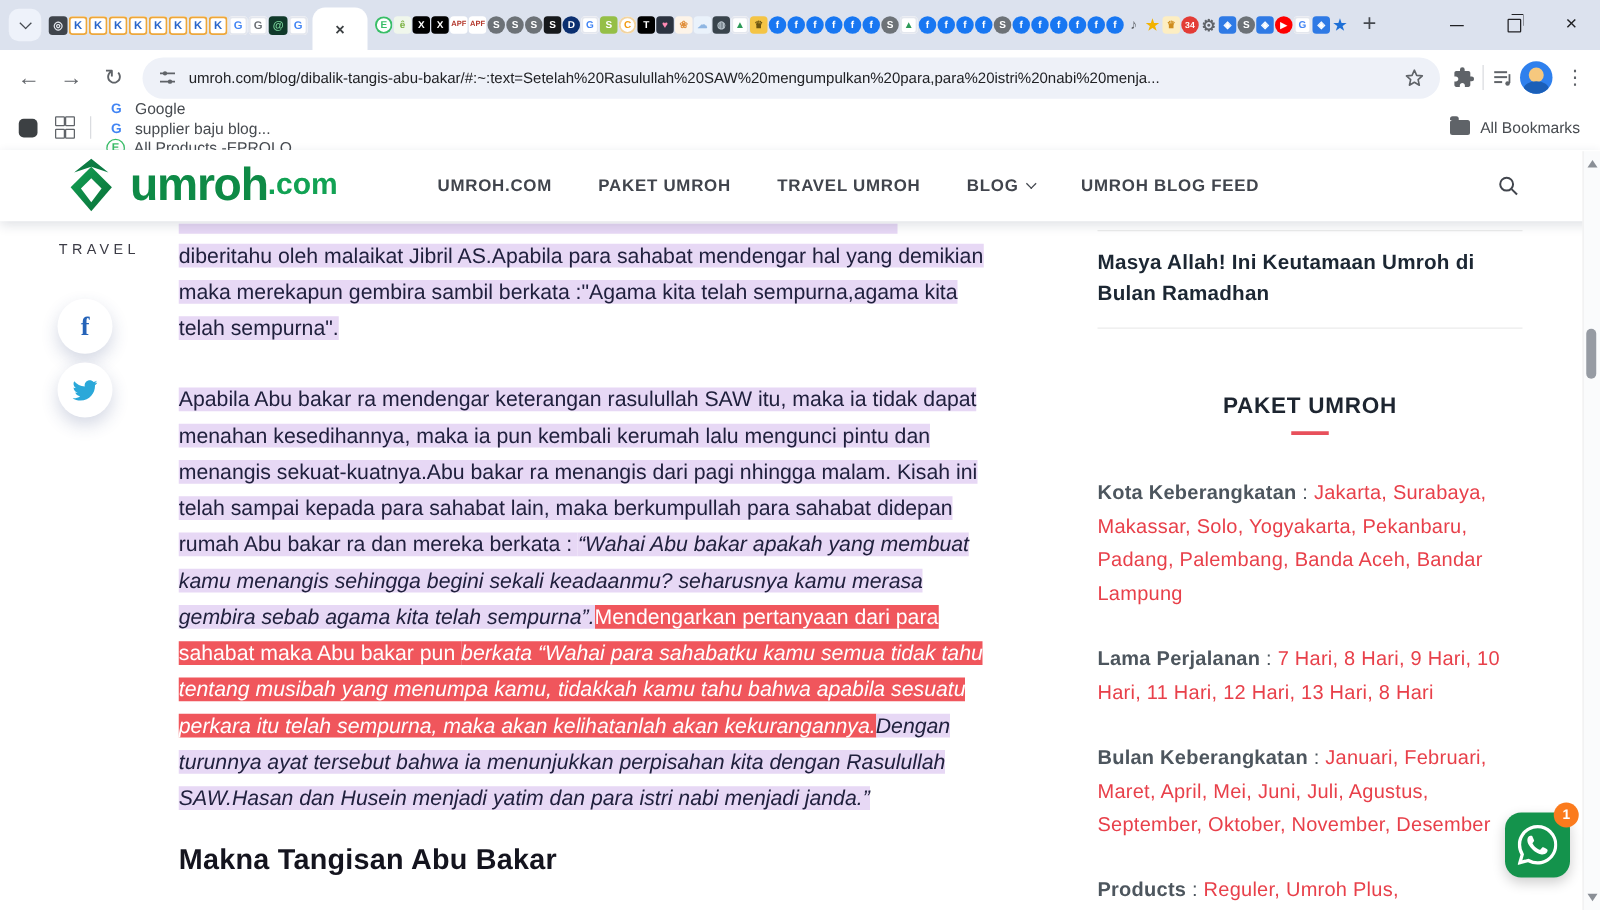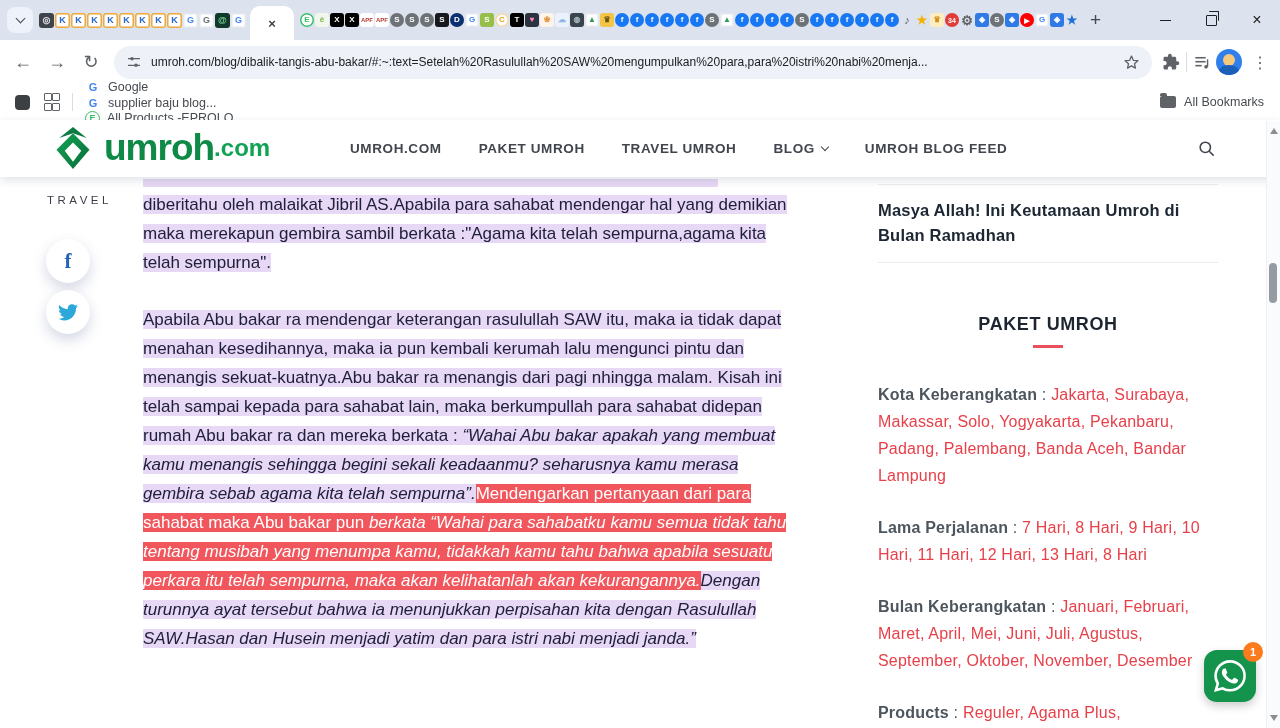--- a/index.html
+++ b/index.html
@@ -319,33 +319,34 @@
   <div class="share-btn tw-btn">
     <svg width="20" height="17" viewBox="0 0 24 20">
       <path d="M23.9 2.3c-.9.4-1.8.7-2.8.8 1-.6 1.8-1.6 2.2-2.7-.9.6-2 1-3.1 1.2C19.3.6 18 0 16.6 0c-2.7 0-4.9 2.2-4.9 4.9 0 .4 0 .8.1 1.1C7.7 5.8 4.1 3.9 1.6 1 1.2 1.7 1 2.5 1 3.4c0 1.7.9 3.2 2.2 4.1-.8 0-1.6-.2-2.2-.6v.1c0 2.4 1.7 4.4 3.9 4.8-.4.1-.8.2-1.3.2-.3 0-.6 0-.9-.1.6 2 2.4 3.4 4.6 3.4-1.7 1.3-3.8 2.1-6.1 2.1-.4 0-.8 0-1.2-.1 2.2 1.4 4.8 2.2 7.6 2.2 9.1 0 14-7.5 14-14v-.6c1-.7 1.8-1.6 2.3-2.6z" fill="#2ba8d9"></path>
     </svg>
   </div>
 
   <div class="article">
     <div class="cutbar"></div>
     <p><span class="seg-purple">diberitahu oleh malaikat Jibril AS.Apabila para sahabat mendengar hal yang demikian maka merekapun gembira sambil berkata :"Agama kita telah sempurna,agama kita telah sempurna".</span></p>
     <p class="p2" id="p2"><span class="seg-purple">Apabila Abu bakar ra mendengar keterangan rasulullah SAW itu, maka ia tidak dapat menahan kesedihannya, maka ia pun kembali kerumah lalu mengunci pintu dan menangis sekuat-kuatnya.Abu bakar ra menangis dari pagi nhingga malam. Kisah ini telah sampai kepada para sahabat lain, maka berkumpullah para sahabat didepan rumah Abu bakar ra dan mereka berkata : </span><span class="seg-purple-italic">“Wahai Abu bakar apakah yang membuat kamu menangis sehingga begini sekali keadaanmu? seharusnya kamu merasa gembira sebab agama kita telah sempurna”.</span><span class="seg-red">Mendengarkan pertanyaan dari para sahabat maka Abu bakar pun </span><span class="seg-red-italic">berkata “Wahai para sahabatku kamu semua tidak tahu tentang musibah yang menumpa kamu, tidakkah kamu tahu bahwa apabila sesuatu perkara itu telah sempurna, maka akan kelihatanlah akan kekurangannya.</span><span class="seg-purple-italic">Dengan turunnya ayat tersebut bahwa ia menunjukkan perpisahan kita dengan Rasulullah SAW.Hasan dan Husein menjadi yatim dan para istri nabi menjadi janda.”</span></p>
+    <h2 class="art-h2">Makna Tangisan Abu Bakar</h2>
   </div>
 
   <div class="sidebar">
     <div class="sb-hr hr1"></div>
     <div class="sb-recent">Masya Allah! Ini Keutamaan Umroh di Bulan Ramadhan</div>
     <div class="sb-hr hr2"></div>
     <div class="sb-wtitle">PAKET UMROH</div>
     <div class="sb-dash"></div>
     <div class="sb-rows" id="sb-rows">
         <p class="sb-row"><b>Kota Keberangkatan</b><span class="sep"> : </span><a class="sb-link">Jakarta</a>, <a class="sb-link">Surabaya</a>, <a class="sb-link">Makassar</a>, <a class="sb-link">Solo</a>, <a class="sb-link">Yogyakarta</a>, <a class="sb-link">Pekanbaru</a>, <a class="sb-link">Padang</a>, <a class="sb-link">Palembang</a>, <a class="sb-link">Banda Aceh</a>, <a class="sb-link">Bandar Lampung</a></p>
         <p class="sb-row"><b>Lama Perjalanan</b><span class="sep"> : </span><a class="sb-link">7 Hari</a>, <a class="sb-link">8 Hari</a>, <a class="sb-link">9 Hari</a>, <a class="sb-link">10 Hari</a>, <a class="sb-link">11 Hari</a>, <a class="sb-link">12 Hari</a>, <a class="sb-link">13 Hari</a>, <a class="sb-link">8 Hari</a></p>
         <p class="sb-row"><b>Bulan Keberangkatan</b><span class="sep"> : </span><a class="sb-link">Januari</a>, <a class="sb-link">Februari</a>, <a class="sb-link">Maret</a>, <a class="sb-link">April</a>, <a class="sb-link">Mei</a>, <a class="sb-link">Juni</a>, <a class="sb-link">Juli</a>, <a class="sb-link">Agustus</a>, <a class="sb-link">September</a>, <a class="sb-link">Oktober</a>, <a class="sb-link">November</a>, <a class="sb-link">Desember</a></p>
-        <p class="sb-row"><b>Products</b><span class="sep"> : </span><a class="sb-link">Reguler</a>, <a class="sb-link">Agama Plus</a>,</p>
+        <p class="sb-row"><b>Products</b><span class="sep"> : </span><a class="sb-link">Reguler</a>, <a class="sb-link">Umroh Plus</a>,</p>
       </div>
   </div>
 
   <div class="wa">
     <svg width="32" height="32" viewBox="0 0 24 24">
       <path d="M17.5 14.4c-.3-.1-1.8-.9-2-1-.3-.1-.5-.1-.7.1-.2.3-.8 1-1 1.2-.2.2-.3.2-.6.1-.3-.2-1.3-.5-2.4-1.5-.9-.8-1.5-1.8-1.7-2.1-.2-.3 0-.5.1-.6.1-.1.3-.3.4-.5.2-.2.2-.3.3-.5.1-.2.1-.4 0-.5-.1-.2-.7-1.6-.9-2.2-.2-.6-.5-.5-.7-.5h-.6c-.2 0-.5.1-.8.4-.3.3-1 1-1 2.5s1.1 2.9 1.2 3.1c.2.2 2.1 3.2 5.1 4.5.7.3 1.3.5 1.7.6.7.2 1.4.2 1.9.1.6-.1 1.8-.7 2-1.4.3-.7.3-1.3.2-1.4-.1-.1-.3-.2-.5-.4m-5.4 7.4A9.9 9.9 0 0 1 7 20.4l-.4-.2-3.7 1 1-3.7-.2-.4a9.9 9.9 0 0 1-1.5-5.3C2.2 6.4 6.6 2 12.1 2c2.6 0 5.1 1 7 2.9a9.8 9.8 0 0 1 2.9 7c0 5.5-4.4 9.9-9.9 9.9m8.4-18.3A11.8 11.8 0 0 0 12.1 0C5.5 0 .2 5.3.2 11.9c0 2.1.5 4.1 1.6 5.9L0 24l6.3-1.7a11.9 11.9 0 0 0 5.7 1.4c6.6 0 11.9-5.3 11.9-11.9 0-3.2-1.2-6.2-3.5-8.4z" fill="#ffffff"></path>
     </svg>
     <span class="wa-badge">1</span>
   </div>
 

